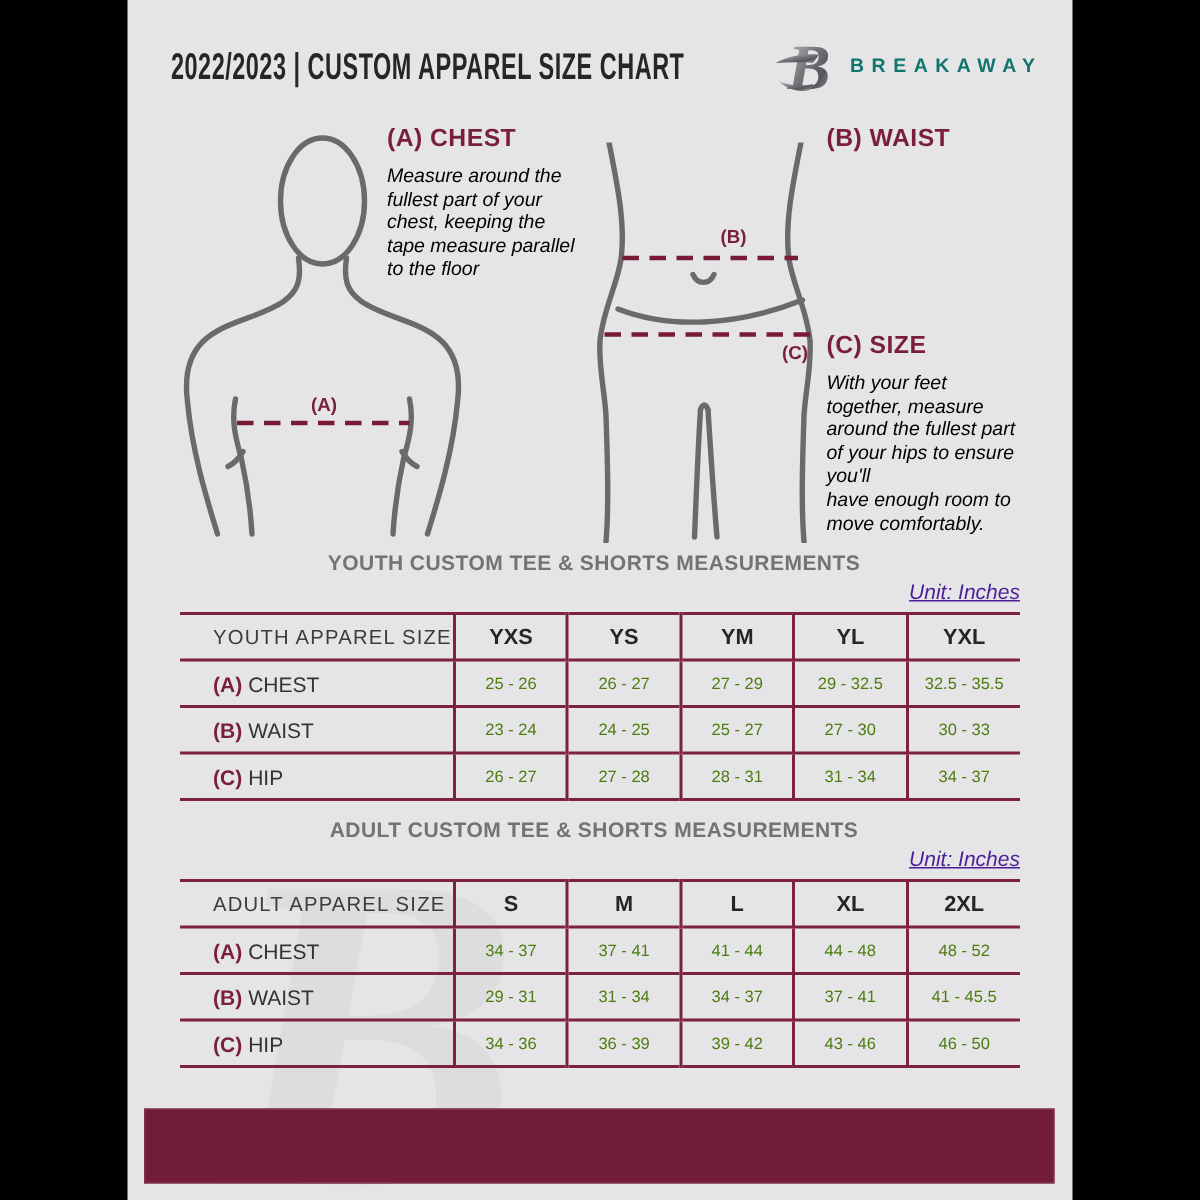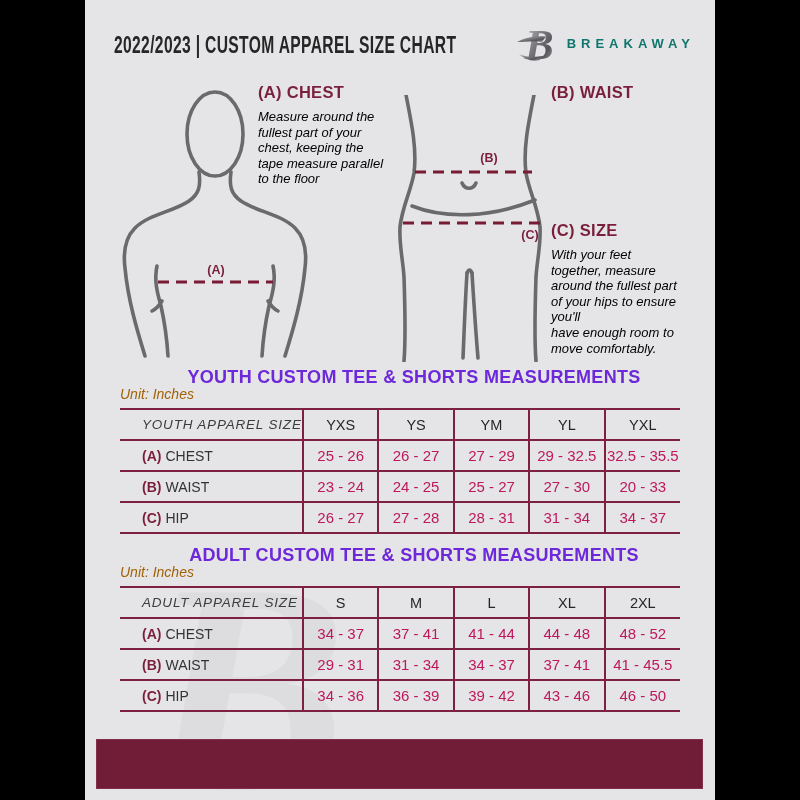--- a/index.html
+++ b/index.html
@@ -24,33 +24,33 @@
   .fig .dash { stroke:#7a1b35; stroke-width:3; stroke-dasharray:11 7; stroke-linecap:butt; }
   .marker { position:absolute; width:40px; text-align:center; font-size:12.5px; font-weight:700;
     color:#7a1f3b; }
 
   
   .sec { position:absolute; }
   .sec h2 { font-size:16.5px; font-weight:700; letter-spacing:.3px; color:#7a1f3b; margin-bottom:7px; }
   .sec p { font-size:13px; font-style:italic; line-height:1.2; color:#000000; white-space:pre-line; }
 
   
-  .tbl-title { position:absolute; left:49px; width:560px; text-align:center; font-size:18px;
-    font-weight:700; letter-spacing:.3px; color:#6d28d9; }
-  .tbl-unit  { position:absolute; left:35px; width:560px; text-align:left; font-size:14px;
-    font-style:italic; color:#a16207; }
+  .tbl-title { position:absolute; left:31px; width:560px; text-align:center; font-size:14px;
+    font-weight:700; letter-spacing:.3px; color:#737373; }
+  .tbl-unit  { position:absolute; left:35px; width:560px; text-align:right; font-size:14px;
+    font-style:italic; color:#4c1d95;text-decoration:underline; }
   table.size-table { position:absolute; left:35px; width:560px; border-collapse:collapse;
     border-top:2px solid #7e2040; }
   table.size-table tr { border-bottom:2px solid #7e2040; }
   table.size-table th, table.size-table td { height:31px; vertical-align:middle; }
   .label-cell { text-align:left; padding-left:22px; font-size:14px; font-weight:400; color:#333; }
-  th.label-cell { font-size:13.5px; letter-spacing:.8px; color:#3c3c3c; font-weight:400;font-style:italic; }
-  .val-cell { border-left:2px solid #7e2040; text-align:center; font-size:15px; color:#be185d;
+  th.label-cell { font-size:13.5px; letter-spacing:.8px; color:#3c3c3c; font-weight:400; }
+  .val-cell { border-left:2px solid #7e2040; text-align:center; font-size:11px; color:#4d7c0f;
     font-weight:400; }
-  th.val-cell { font-weight:400; font-size:14.5px; color:#262626; }
+  th.val-cell { font-weight:700; font-size:14.5px; color:#262626; }
   .pfx { font-weight:700; color:#7a1f3b; margin-right:4px; }
 
   
   .footer-bar { position:absolute; left:11px; top:739px; width:607px; height:50px;
     background:#721d37; border:1px solid #80304a; }
 </style>
 </head>
 <body>
 
 <div class="stage">
@@ -151,21 +151,21 @@
         <td class="val-cell">27 - 29</td>
         <td class="val-cell">29 - 32.5</td>
         <td class="val-cell">32.5 - 35.5</td>
       </tr>
       <tr>
         <td class="label-cell"><span class="pfx">(B)</span><span>WAIST</span></td>
         <td class="val-cell">23 - 24</td>
         <td class="val-cell">24 - 25</td>
         <td class="val-cell">25 - 27</td>
         <td class="val-cell">27 - 30</td>
-        <td class="val-cell">20 - 33</td>
+        <td class="val-cell">30 - 33</td>
       </tr>
       <tr>
         <td class="label-cell"><span class="pfx">(C)</span><span>HIP</span></td>
         <td class="val-cell">26 - 27</td>
         <td class="val-cell">27 - 28</td>
         <td class="val-cell">28 - 31</td>
         <td class="val-cell">31 - 34</td>
         <td class="val-cell">34 - 37</td>
       </tr>
     </tbody>

